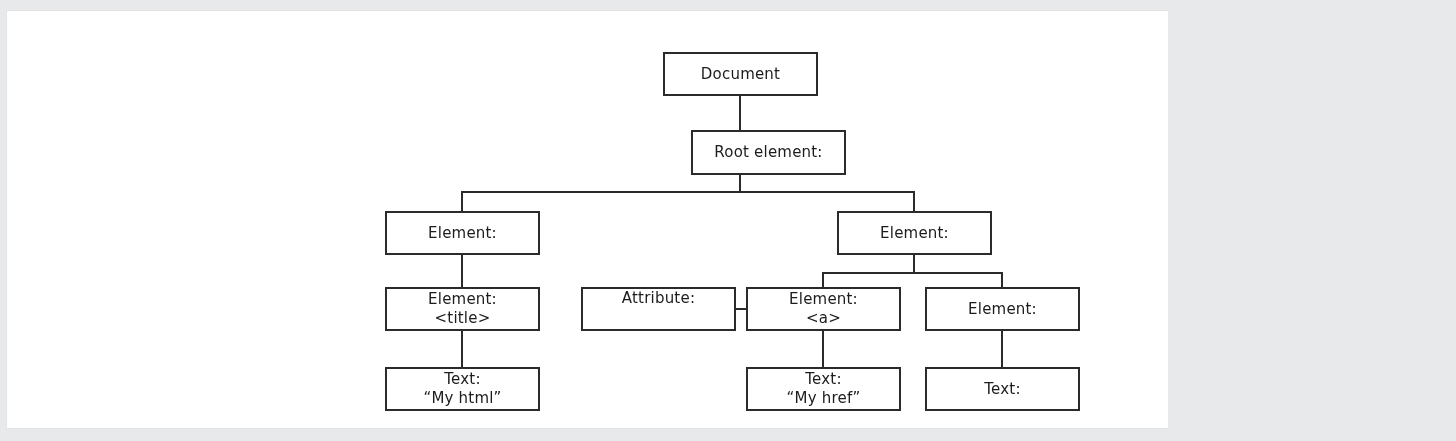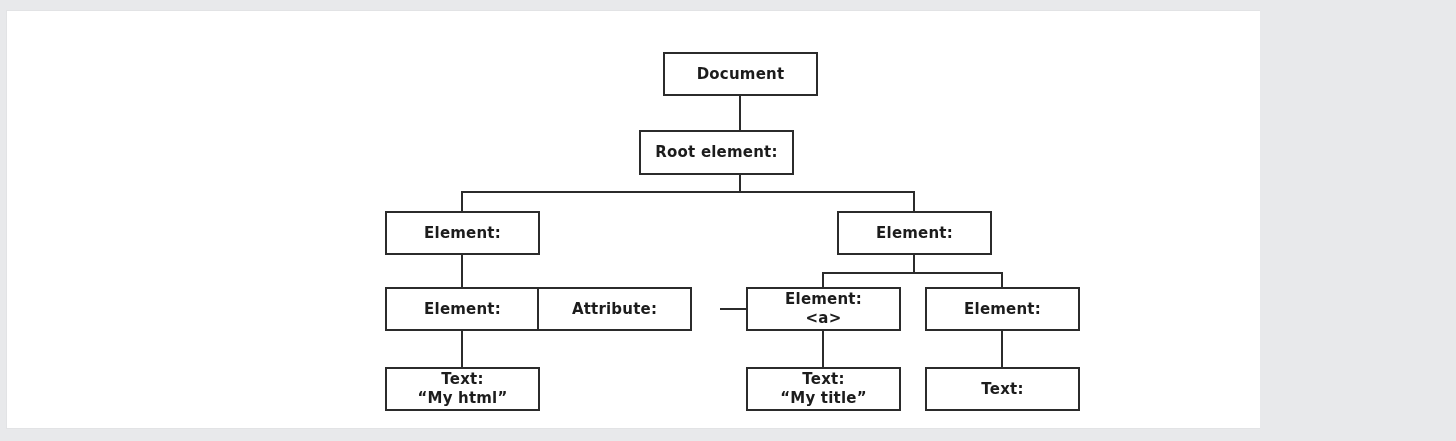--- a/index.html
+++ b/index.html
@@ -2,21 +2,21 @@
 <html><head>
 <meta charset="utf-8">
 <title>DOM Tree Diagram</title>
 <style>
   html, body { margin: 0; padding: 0; }
   body {
     width: 1456px; height: 441px;
     background: #e8e9eb;
     font-family: "DejaVu Sans", "Liberation Sans", sans-serif;
   }
-  .canvas { position: relative; width: 1260px; height: 441px; overflow: hidden; font-weight: bold; }
+  .canvas { position: relative; width: 1168px; height: 441px; overflow: hidden; }
   .panel {
     position: absolute; left: 6px; top: 10px;
     width: 1441px; height: 419px;
     background: #ffffff;
     border: 1px solid #e2e3e5;
     box-sizing: border-box;
   }
   .node {
     position: absolute;
     width: 155px; height: 44px;
@@ -26,25 +26,25 @@
     display: flex; flex-direction: column; justify-content: center;
     text-align: center;
     font-size: 15px; line-height: 19px;
     color: #1c1c1c;
     letter-spacing: 0.2px;
   }
   .edge { position: absolute; background: #2b2b2b; }
 
   
   .p-document { left: 656px; top: 41px; }
-  .p-html     { left: 632px; top: 119px; height: 45px; }
+  .p-html     { left: 684px; top: 119px; height: 45px; }
   .p-head     { left: 378px; top: 200px; }
   .p-body     { left: 830px; top: 200px; }
   .p-title    { left: 378px; top: 276px; }
-  .p-attr     { left: 530px; top: 276px; }
+  .p-attr     { left: 574px; top: 276px; justify-content: space-between; }
   .p-a        { left: 739px; top: 276px; }
   .p-h1       { left: 918px; top: 276px; }
   .p-ttitle   { left: 378px; top: 356px; }
   .p-tlink    { left: 739px; top: 356px; }
   .p-theader  { left: 918px; top: 356px; }
 
   
   .e-doc-html    { left: 732px; top: 85px;  width: 2px;   height: 34px; }
   .e-html-down   { left: 732px; top: 164px; width: 2px;   height: 17px; }
   .e-branch1     { left: 454px; top: 180px; width: 454px; height: 2px;  }
@@ -92,20 +92,21 @@
     <div class="node p-head">
       <div>Element:</div>
     </div>
 
     <div class="node p-body">
       <div>Element:</div>
     </div>
 
     <div class="node p-title">
       <div>Element:</div>
+      <div>&lt;title&gt;</div>
     </div>
 
     <div class="node p-attr">
       <div>Attribute:</div>
     </div>
 
     <div class="node p-a">
       <div>Element:</div>
       <div>&lt;a&gt;</div>
     </div>
@@ -114,21 +115,21 @@
       <div>Element:</div>
     </div>
 
     <div class="node p-ttitle">
       <div>Text:</div>
       <div>“My html”</div>
     </div>
 
     <div class="node p-tlink">
       <div>Text:</div>
-      <div>“My title”</div>
+      <div>“My href”</div>
     </div>
 
     <div class="node p-theader">
       <div>Text:</div>
     </div>
 
   </div>
 </div>
 
 </body></html>

